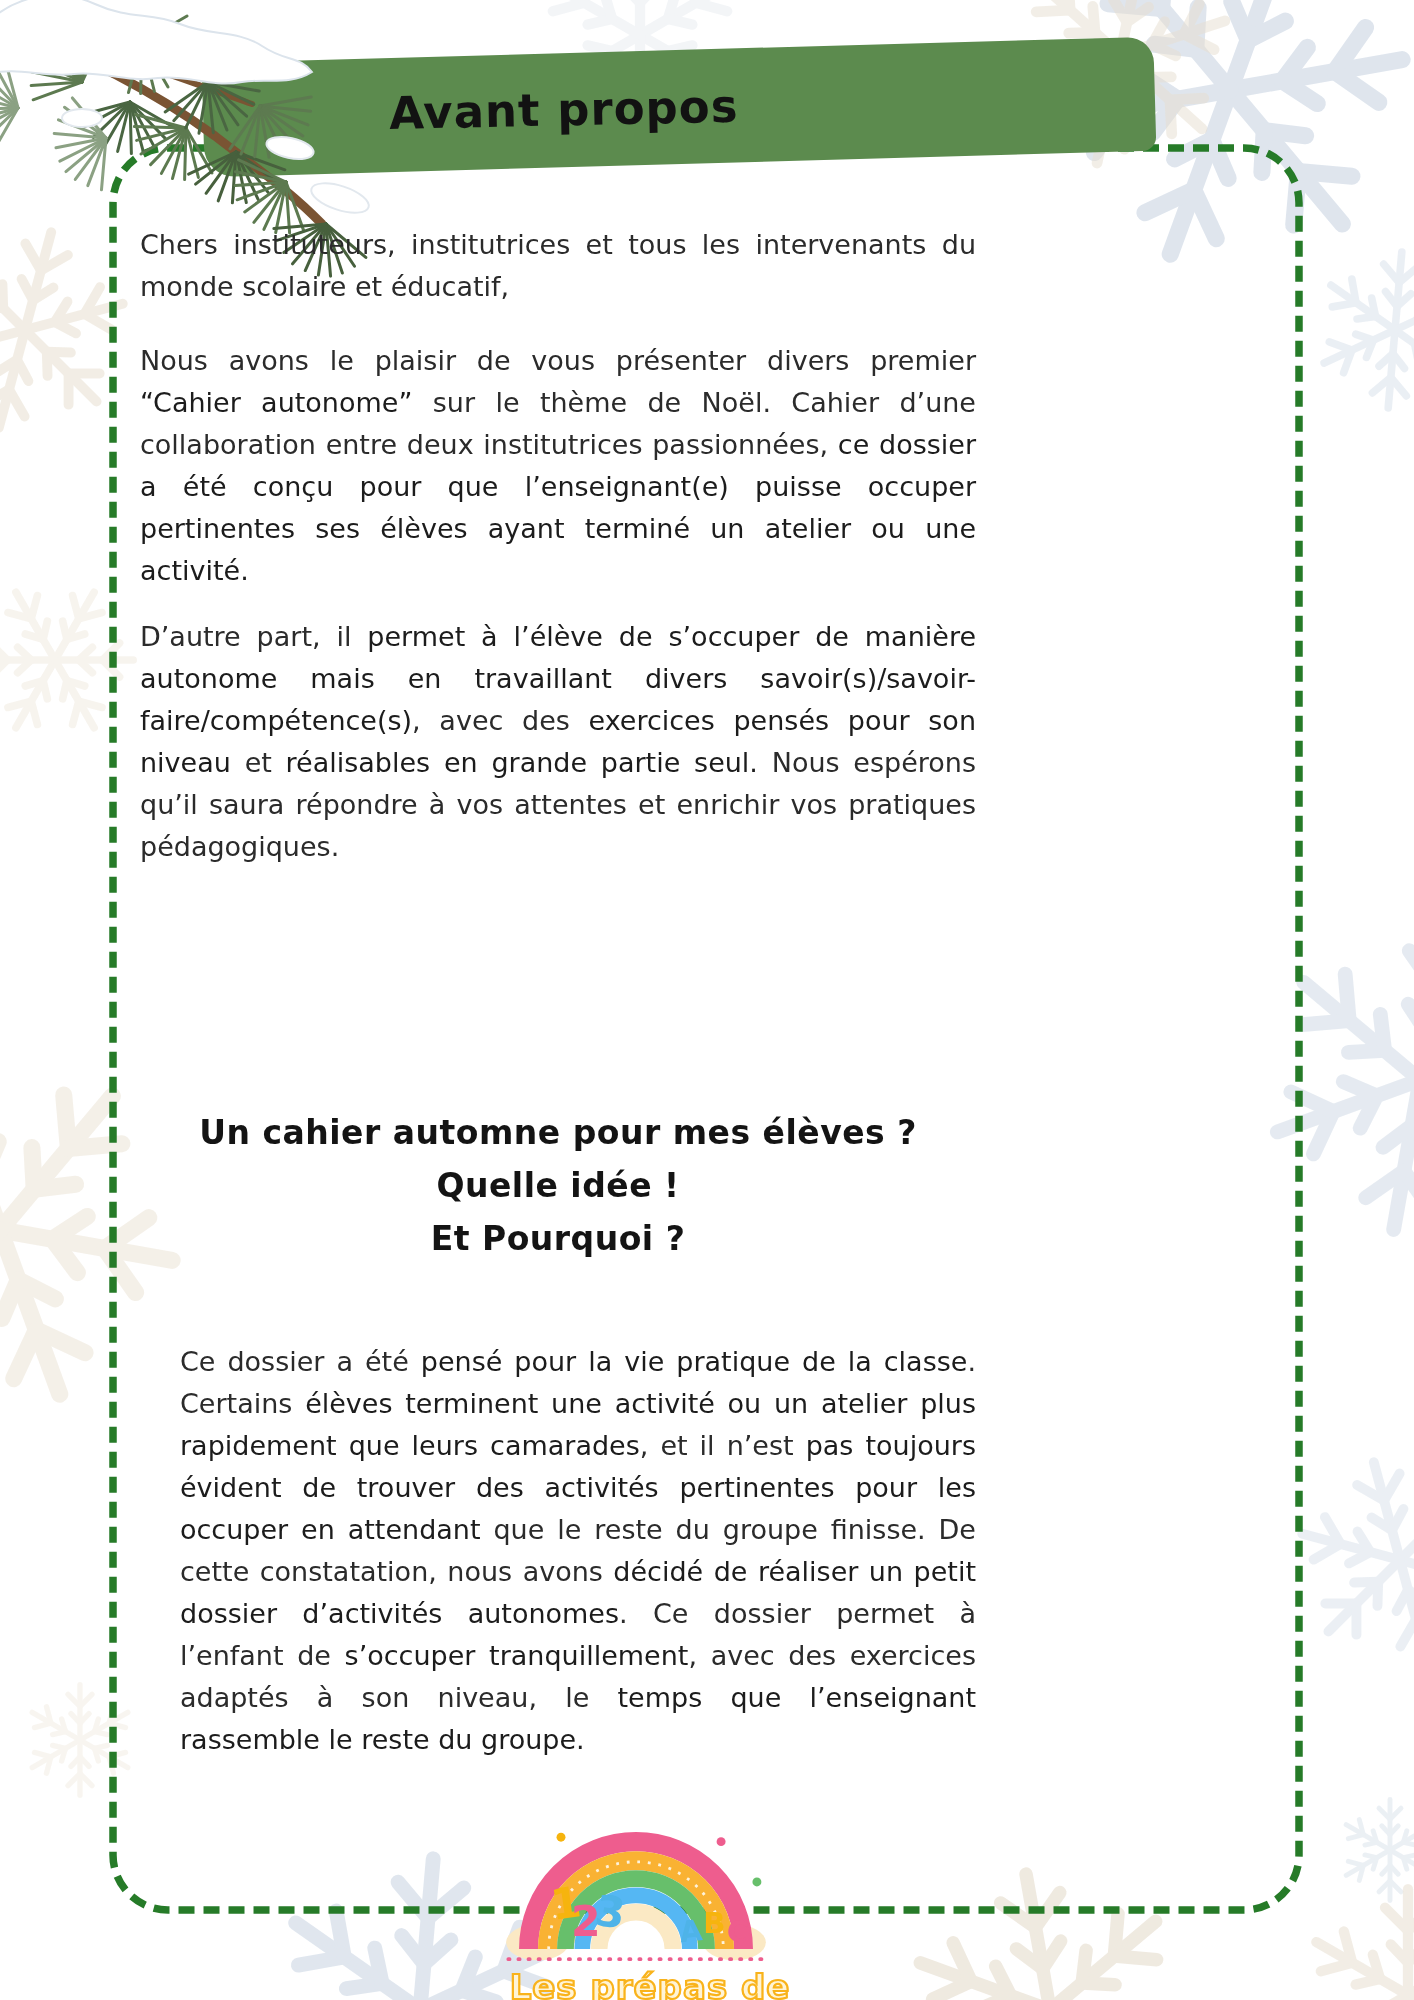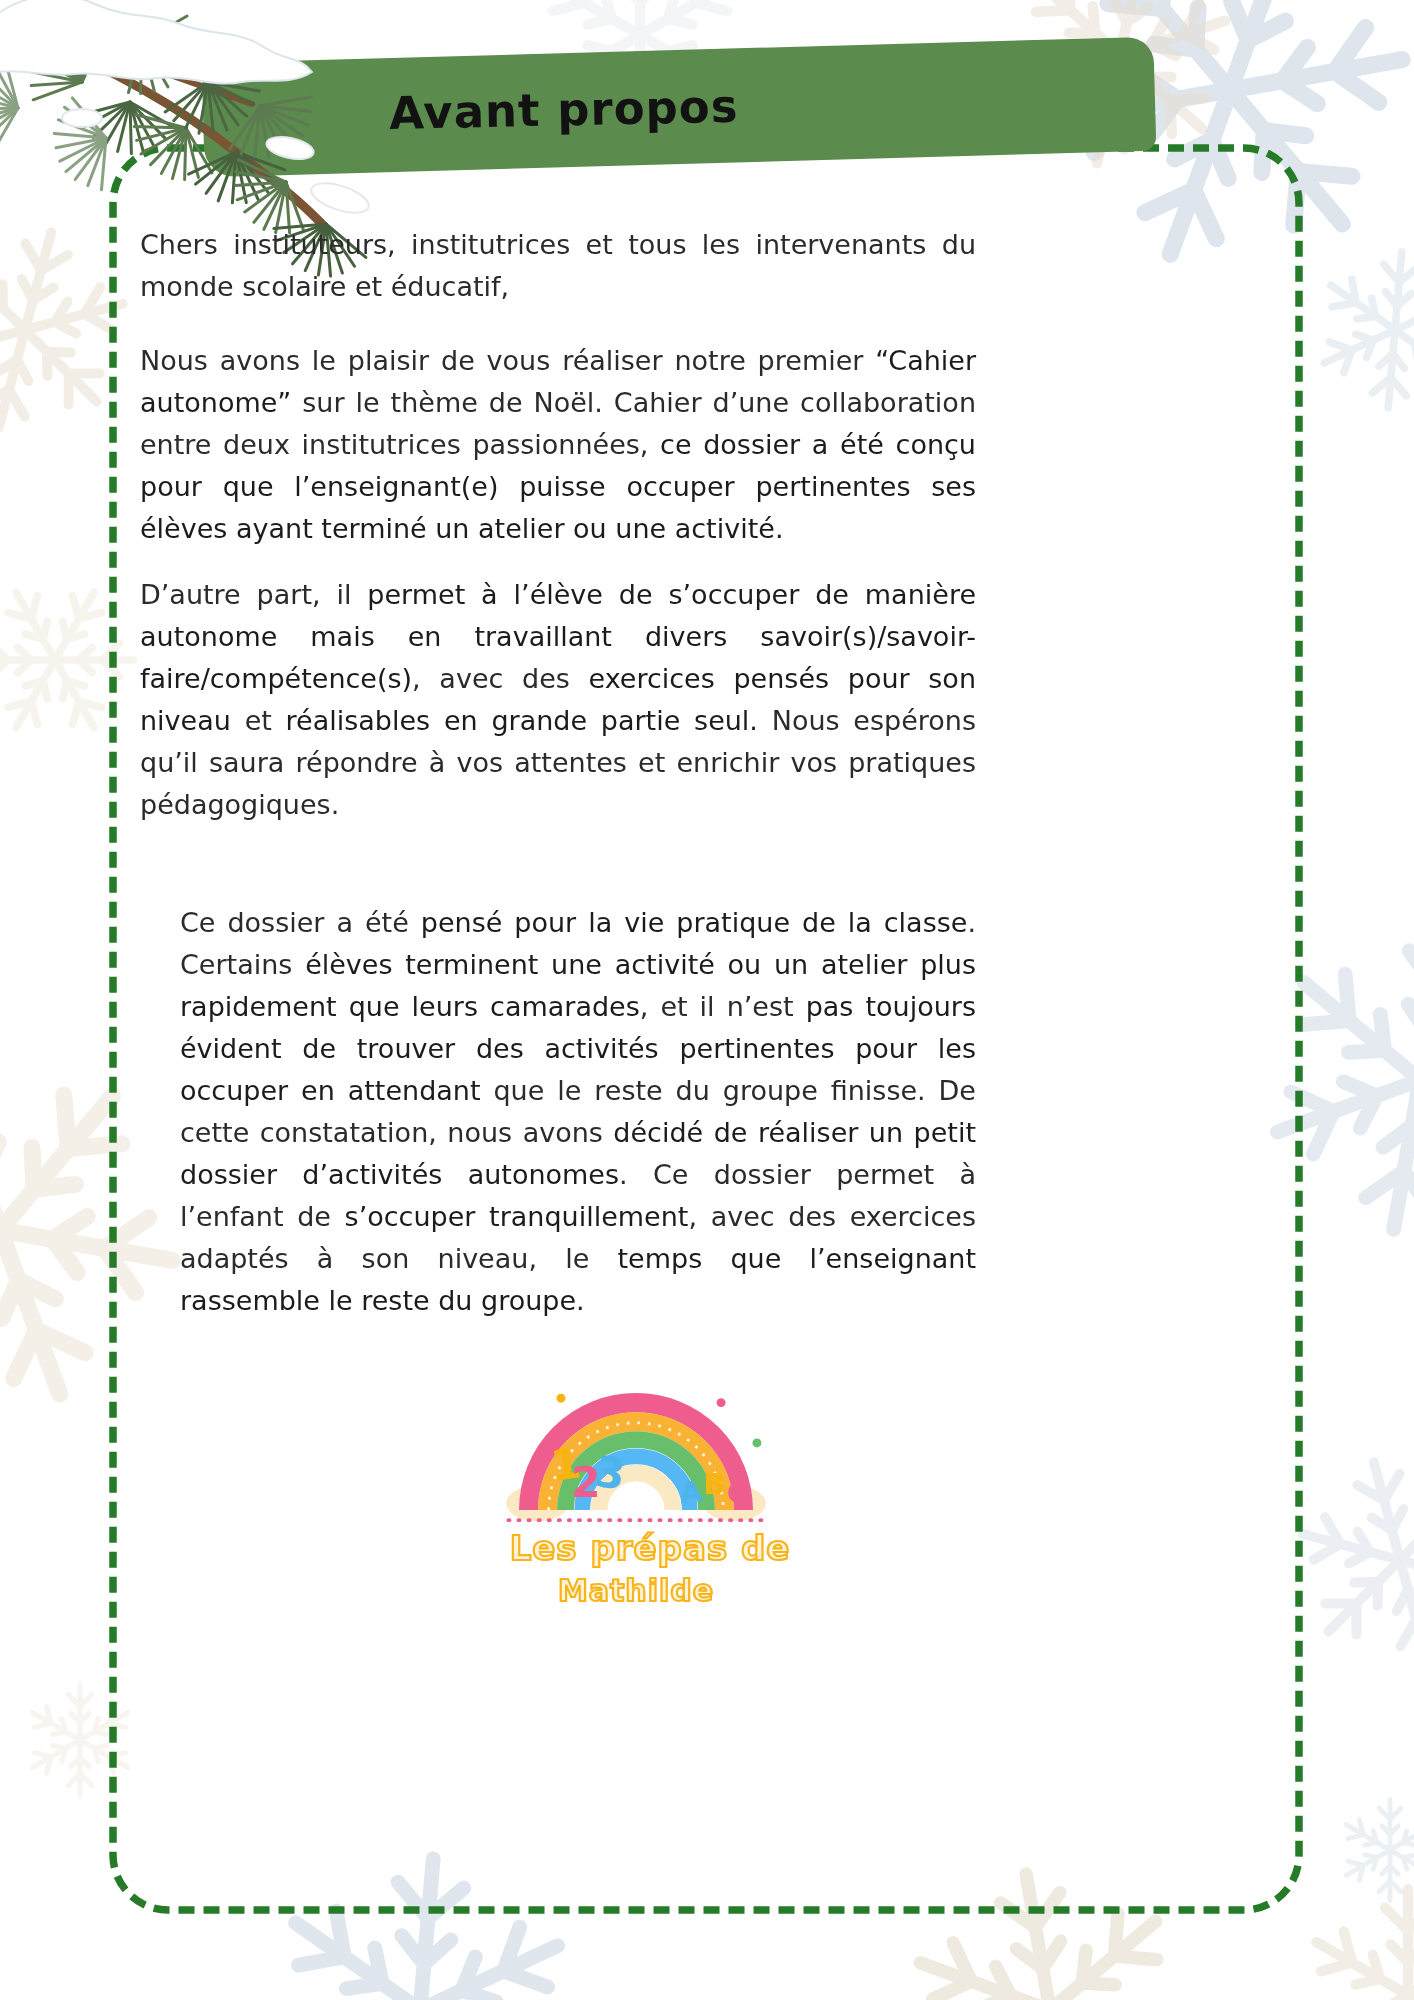--- a/index.html
+++ b/index.html
@@ -147,23 +147,27 @@
     <path d="M0,34 C30,8 70,2 105,18 C140,34 160,26 190,38 C220,50 248,44 272,60
              C296,76 310,70 322,86 C300,100 276,92 252,96 C220,102 196,88 168,92
              C136,97 110,84 84,88 C55,92 26,80 0,88 Z" fill="#ffffff" stroke="#dce4ec" stroke-width="2"></path>
     <ellipse cx="350" cy="212" rx="30" ry="12" fill="#ffffff" stroke="#e2e8ee" stroke-width="2" transform="rotate(18 350 212)"></ellipse>
     <ellipse cx="300" cy="162" rx="24" ry="10" fill="#ffffff" stroke="#e2e8ee" stroke-width="2" transform="rotate(12 300 162)"></ellipse>
     <ellipse cx="92" cy="132" rx="20" ry="9" fill="#ffffff" stroke="#e2e8ee" stroke-width="2"></ellipse>
   </svg>
 
   <div class="content">
     <p id="p1"><span>Chers instituteurs, institutrices et tous les intervenants du monde scolaire et éducatif,</span></p>
-    <p id="p2"><span>Nous avons le plaisir de vous réaliser notre premier </span><span class="b">“Cahier autonome”</span><span> sur le thème de Noël. Cahier d’une collaboration entre deux institutrices passionnées, </span><span class="b">ce dossier a été conçu pour que l’enseignant(e) puisse occuper pertinentes ses élèves ayant terminé un atelier ou une activité.</span></p>
+    <p id="p2"><span>Nous avons le plaisir de vous présenter divers premier </span><span class="b">“Cahier autonome”</span><span> sur le thème de Noël. Cahier d’une collaboration entre deux institutrices passionnées, </span><span class="b">ce dossier a été conçu pour que l’enseignant(e) puisse occuper pertinentes ses élèves ayant terminé un atelier ou une activité.</span></p>
     <p id="p3"><span>D’autre part, il </span><span class="b">permet à l’élève de s’occuper de manière autonome mais en travaillant divers savoir(s)/savoir-faire/compétence(s)</span><span>, avec des </span><span class="b">exercices pensés pour son niveau</span><span> et </span><span class="b">réalisables en grande partie seul.</span><span> Nous espérons qu’il saura répondre à vos attentes et enrichir vos pratiques pédagogiques.</span></p>
 
+    <h2 class="heading">
+      <span>Un cahier automne pour mes élèves ? Quelle idée !</span><br>
+      <span>Et Pourquoi ?</span>
+    </h2>
 
     <p id="p4"><span>Ce dossier a été </span><span class="b">pensé pour la vie pratique de la classe</span><span>. Certains </span><span class="b">élèves terminent une activité ou un atelier plus rapidement que leurs camarades</span><span>, et il n’est </span><span class="b">pas toujours évident de trouver des activités pertinentes pour les occuper en attendant</span><span> que le reste du groupe finisse. De cette constatation, nous avons </span><span class="b">décidé de réaliser un petit dossier d’activités autonomes</span><span>. Ce dossier permet à l’enfant de </span><span class="b">s’occuper tranquillement</span><span>, avec des exercices adaptés à son niveau, le </span><span class="b">temps que l’enseignant rassemble le reste du groupe.</span></p>
 
     <div class="logo">
       <svg width="270" height="150" viewBox="0 0 240 134">
 
         <g fill="#fbe9c4">
           <ellipse cx="32" cy="112" rx="28" ry="16"></ellipse>
           <ellipse cx="54" cy="104" rx="16" ry="12"></ellipse>
           <ellipse cx="208" cy="112" rx="28" ry="16"></ellipse>

